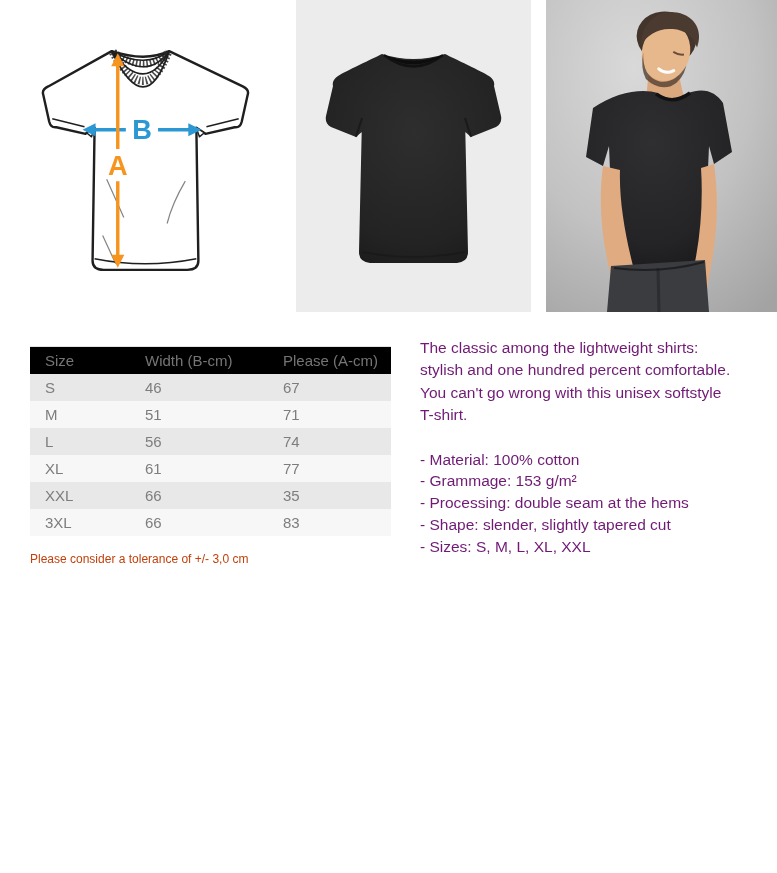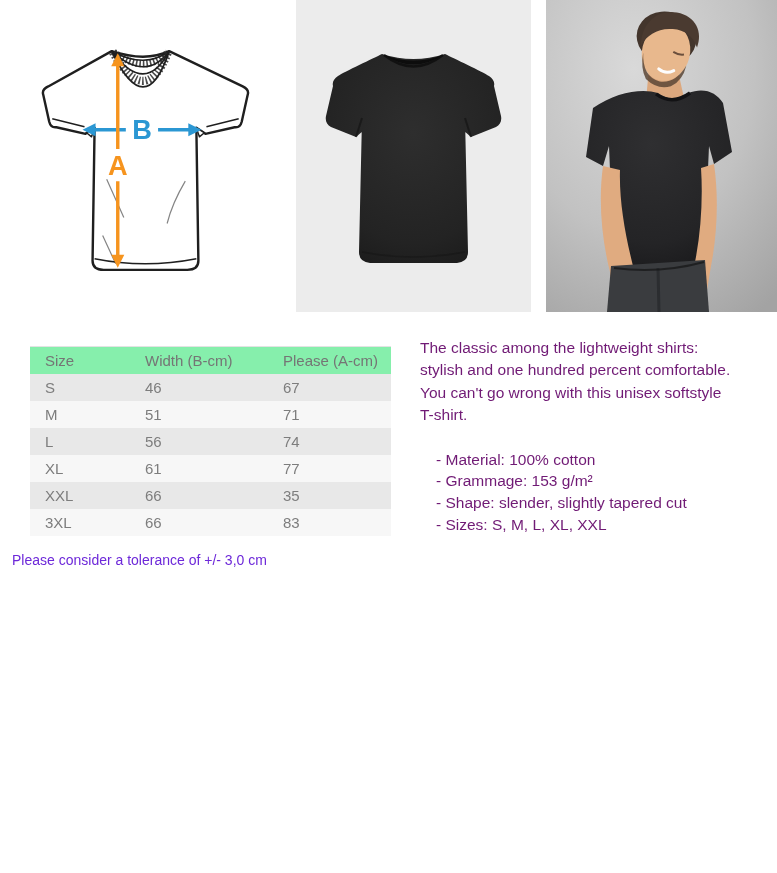--- a/index.html
+++ b/index.html
@@ -35,36 +35,36 @@
   table.size-table col.c3 { width: 108px; }
   table.size-table th, table.size-table td {
     height: 27px;
     font-weight: 400;
     text-align: left;
     vertical-align: middle;
     padding: 0;
     white-space: nowrap;
   }
   table.size-table th:first-child, table.size-table td:first-child { padding-left: 15px; }
-  table.size-table thead tr { background: #86efac; color: #757575; }
+  table.size-table thead tr { background: #000000; color: #757575; }
   table.size-table tbody tr:nth-child(odd)  { background: #e8e8e8; }
   table.size-table tbody tr:nth-child(even) { background: #f7f7f7; }
 
   .tolerance-note {
-    position: absolute; left: 12px; top: 552px;
-    font-size: 14px; color: #6d28d9;
+    position: absolute; left: 30px; top: 552px;
+    font-size: 12px; color: #c2410c;
   }
 
   
   .description {
     position: absolute; left: 420px; top: 337px; width: 357px;
     font-size: 15.5px; line-height: 22.4px; color: #701a75;
   }
   .description p { white-space: pre-line; margin: 0 0 22px 0; }
-  .description ul { list-style: none; margin: 16px; padding: 0; }
+  .description ul { list-style: none; margin: 0; padding: 0; }
   .description li { line-height: 21.8px; }
 </style>
 </head>
 <body>
 
 <div class="canvas">
 
   <figure class="fig" id="diagram-fig">
     <svg viewBox="0 0 260 260">
 
@@ -240,18 +240,19 @@
   <p class="tolerance-note">Please consider a tolerance of +/- 3,0 cm</p>
 
   <div class="description">
     <p>The classic among the lightweight shirts:
 stylish and one hundred percent comfortable.
 You can't go wrong with this unisex softstyle
 T-shirt.</p>
     <ul>
       <li>- Material: 100% cotton</li>
       <li>- Grammage: 153 g/m²</li>
+      <li>- Processing: double seam at the hems</li>
       <li>- Shape: slender, slightly tapered cut</li>
       <li>- Sizes: S, M, L, XL, XXL</li>
     </ul>
   </div>
 
 </div>
 
 </body></html>

